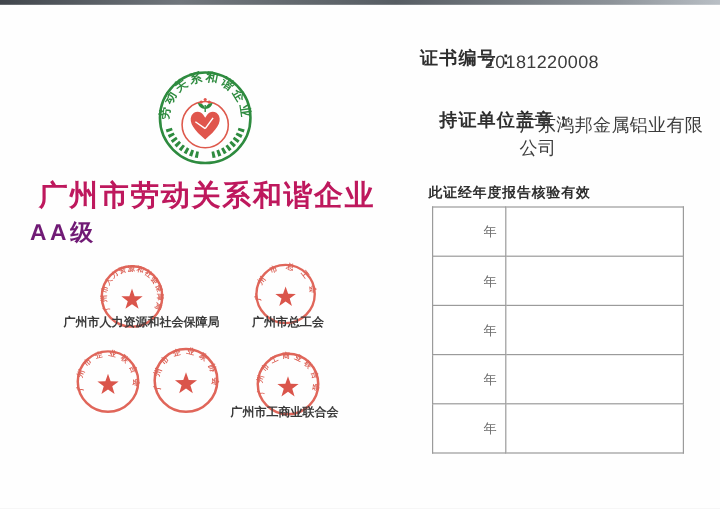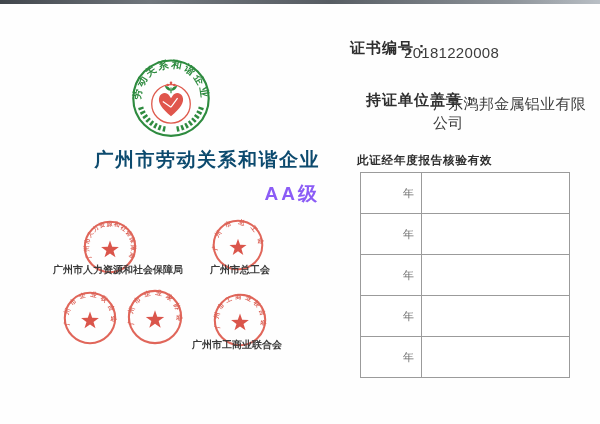--- a/index.html
+++ b/index.html
@@ -8,26 +8,26 @@
     overflow:hidden;font-family:"Liberation Sans",sans-serif;
   }
   .abs{position:absolute;}
   .scan-edge{
     left:0;top:0;width:600px;height:4px;
     background:linear-gradient(to right,#41464c,#70767c 25%,#575d63 55%,#8d9399 85%,#b9bfc5);
   }
   
   .emblem{left:130px;top:56px;width:82px;height:86px;}
   .cert-title{
-    left:25px;top:147px;width:295px;text-align:right;
-    font-size:19px;font-weight:600;color:#0c4a6e;letter-spacing:1.5px;
+    left:25px;top:147px;width:295px;text-align:center;
+    font-size:24px;font-weight:600;color:#be185d;letter-spacing:1.5px;
   }
   .cert-grade{
-    left:25px;top:181px;width:295px;text-align:right;
-    font-size:19px;font-weight:600;color:#8b5cf6;letter-spacing:3px;
+    left:25px;top:181px;width:295px;text-align:left;
+    font-size:19px;font-weight:600;color:#701a75;letter-spacing:3px;
   }
   .seal{opacity:.92;}
   .seal-1{left:82px;top:219px;width:56px;height:56px;}
   .seal-2{left:211px;top:218px;width:54px;height:54px;}
   .seal-3{left:62px;top:290px;width:56px;height:56px;}
   .seal-4{left:126px;top:288px;width:58px;height:58px;}
   .seal-5{left:212px;top:292px;width:56px;height:56px;}
   .issuer-label{
     text-align:center;font-size:10px;font-weight:600;color:#3a3a3a;line-height:11px;
   }

